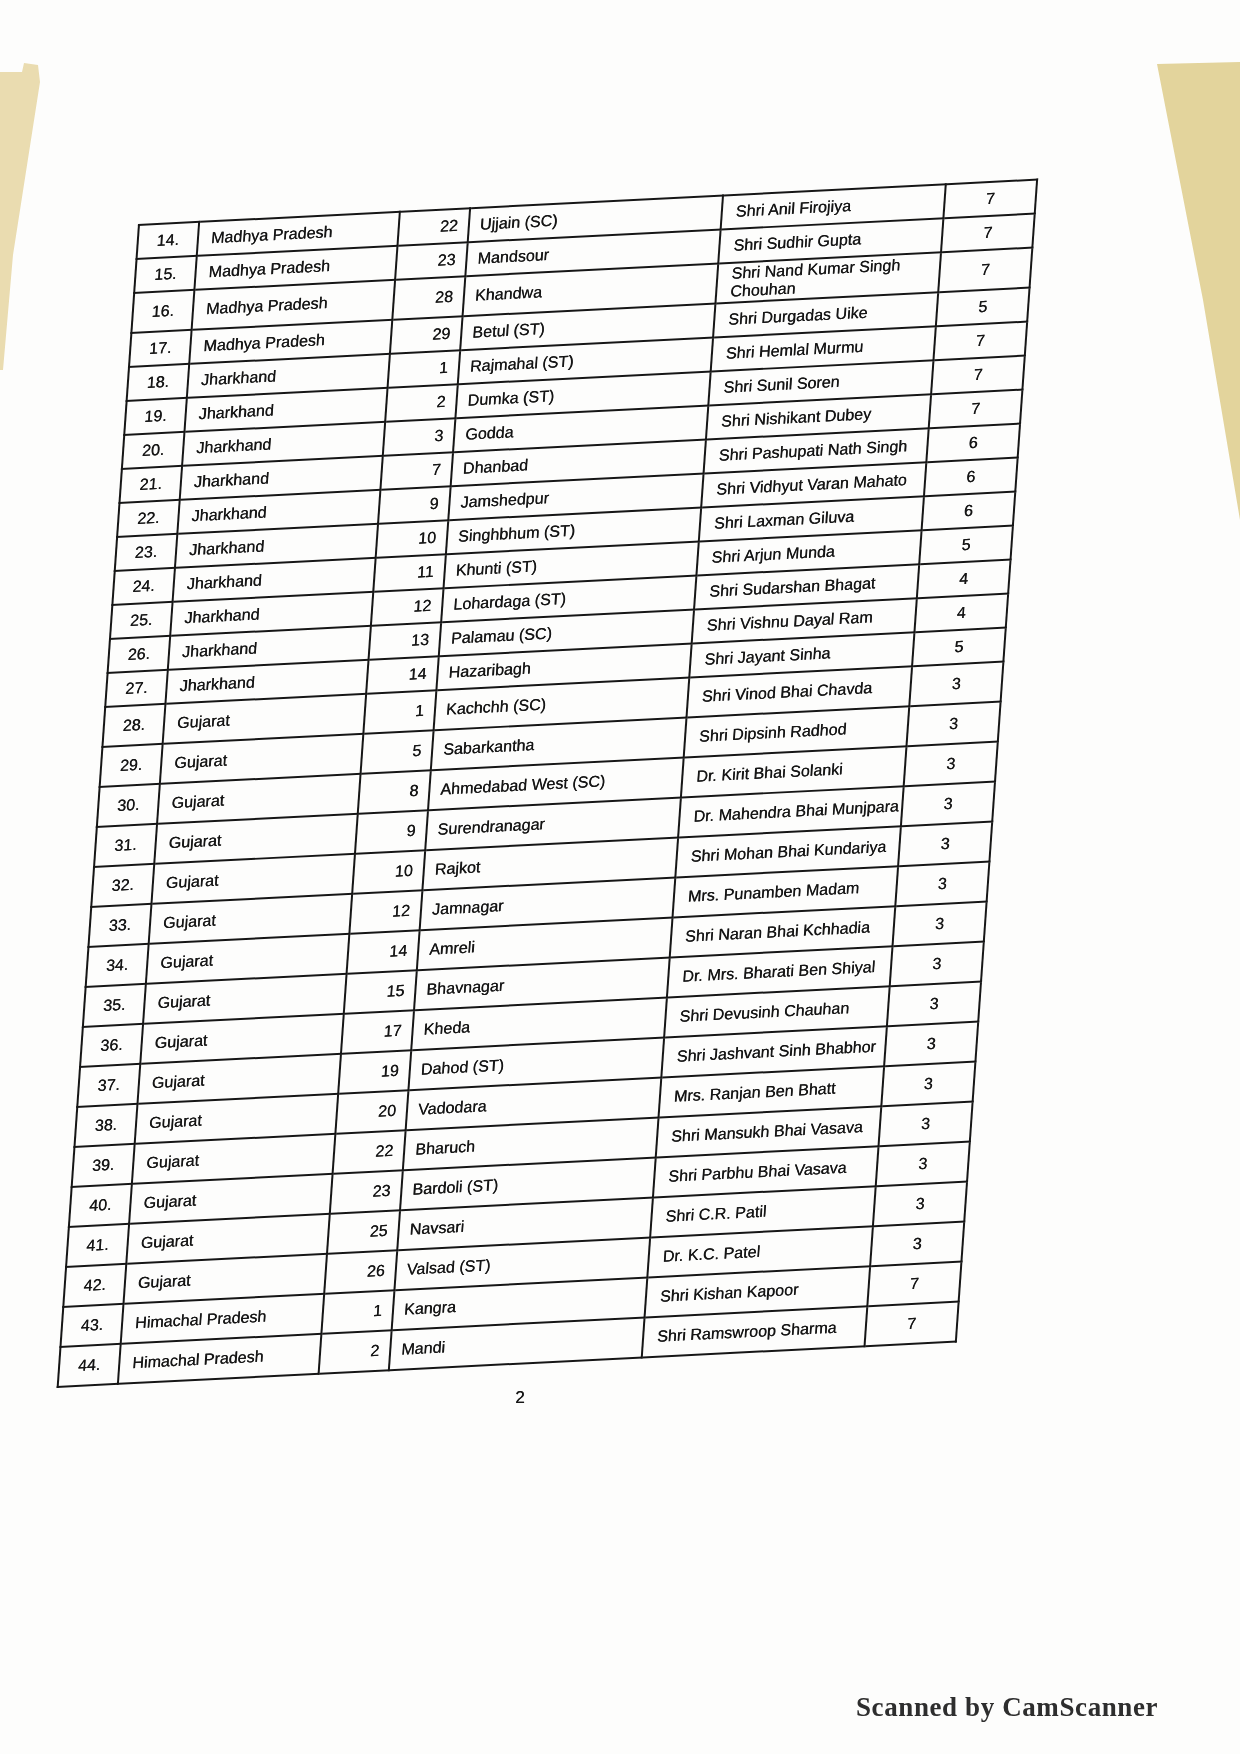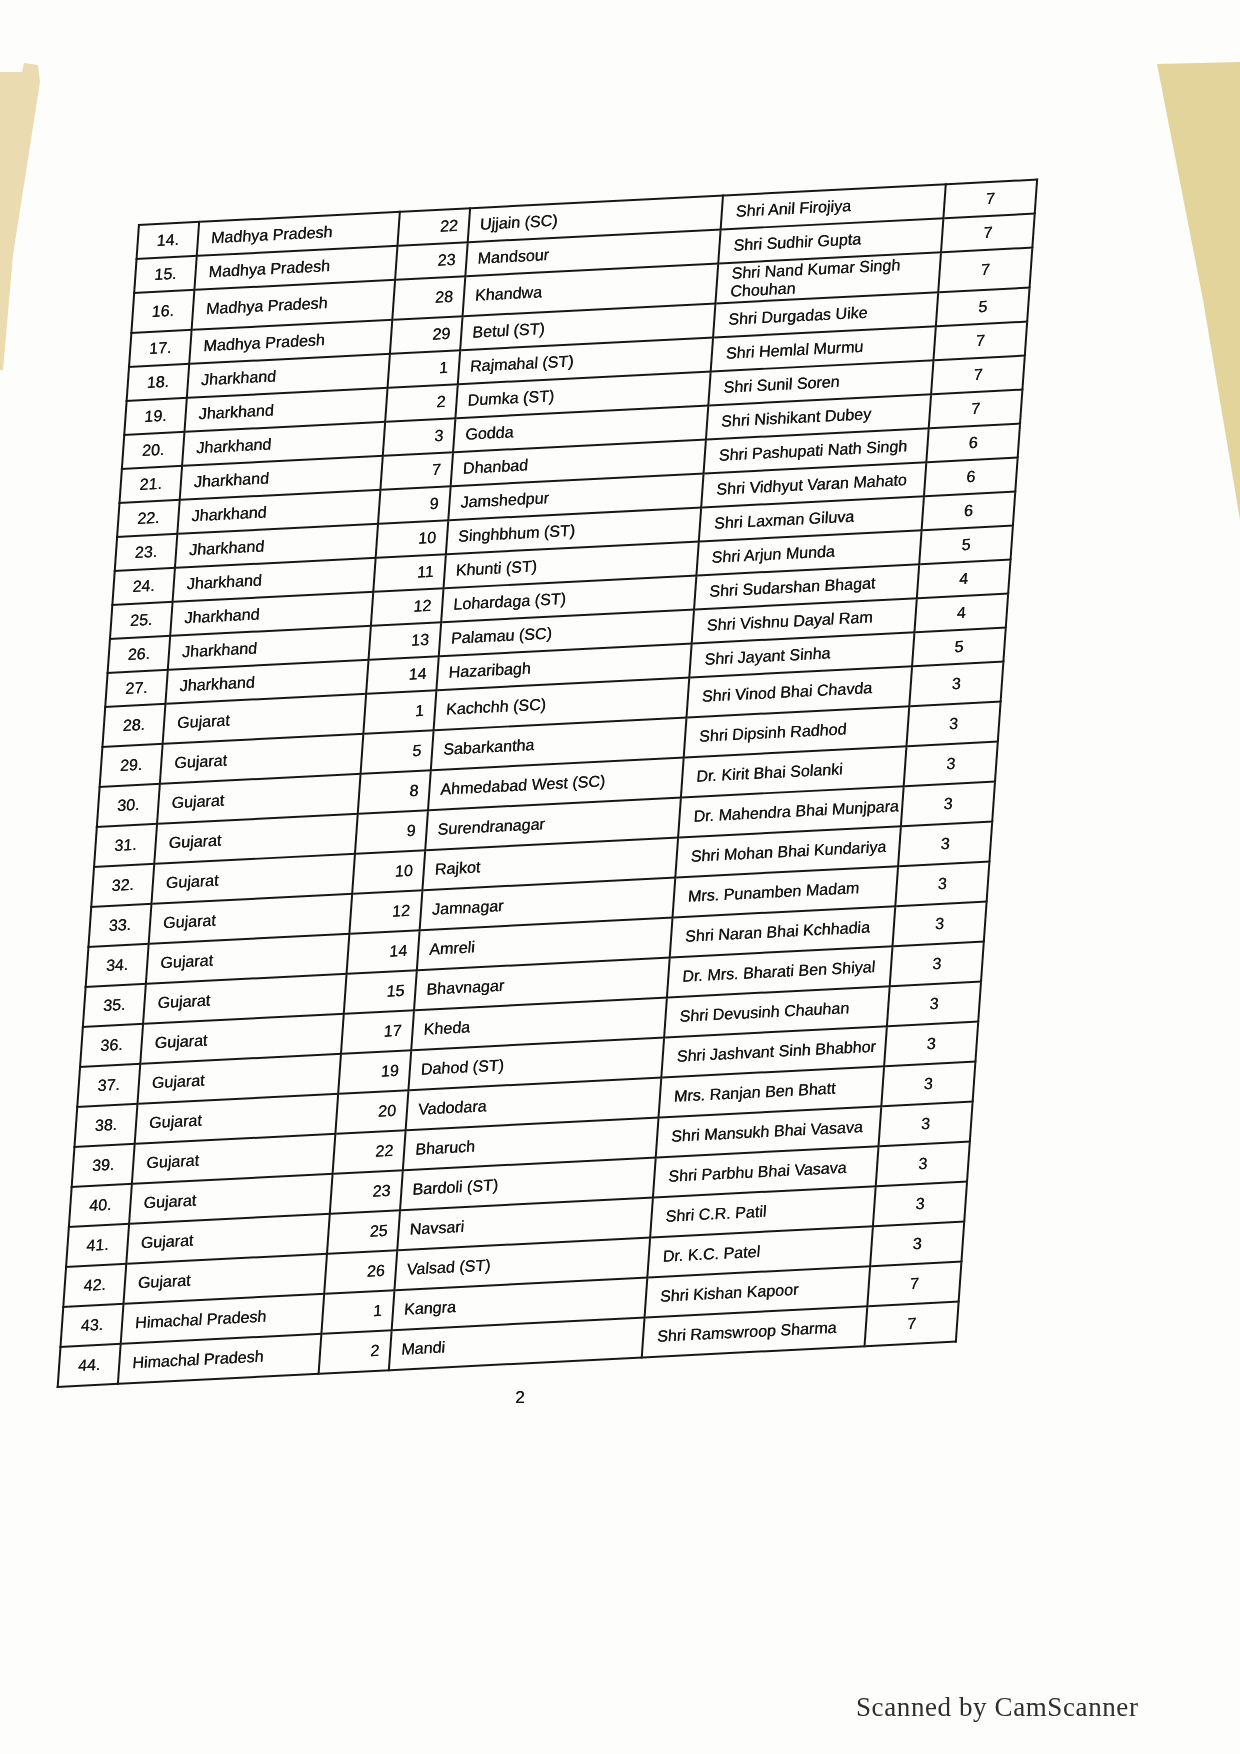--- a/index.html
+++ b/index.html
@@ -48,21 +48,21 @@
   .c-name{padding-left:13px;font-size:15.5px;}
   .c-count{text-align:center;}
   .page-number{
     position:absolute;left:498px;top:1388px;width:44px;
     text-align:center;font-size:17px;color:var(--ink);
     text-shadow:0.3px 0 0 currentColor;
   }
   .watermark{
     position:absolute;left:856px;top:1692px;width:370px;
     font-family:"Liberation Serif",serif;
-    font-size:27px;letter-spacing:0.6px;color:#2e2e2e;
+    font-size:27px;letter-spacing:0.6px;color:#2e2e2e;font-weight:bold;
   }
 </style>
 </head>
 <body>
 
 <div class="wedge wedge-left"></div>
 <div class="wedge wedge-right"></div>
 
 <div class="scan-table-wrap">
   <table class="mp-table">

